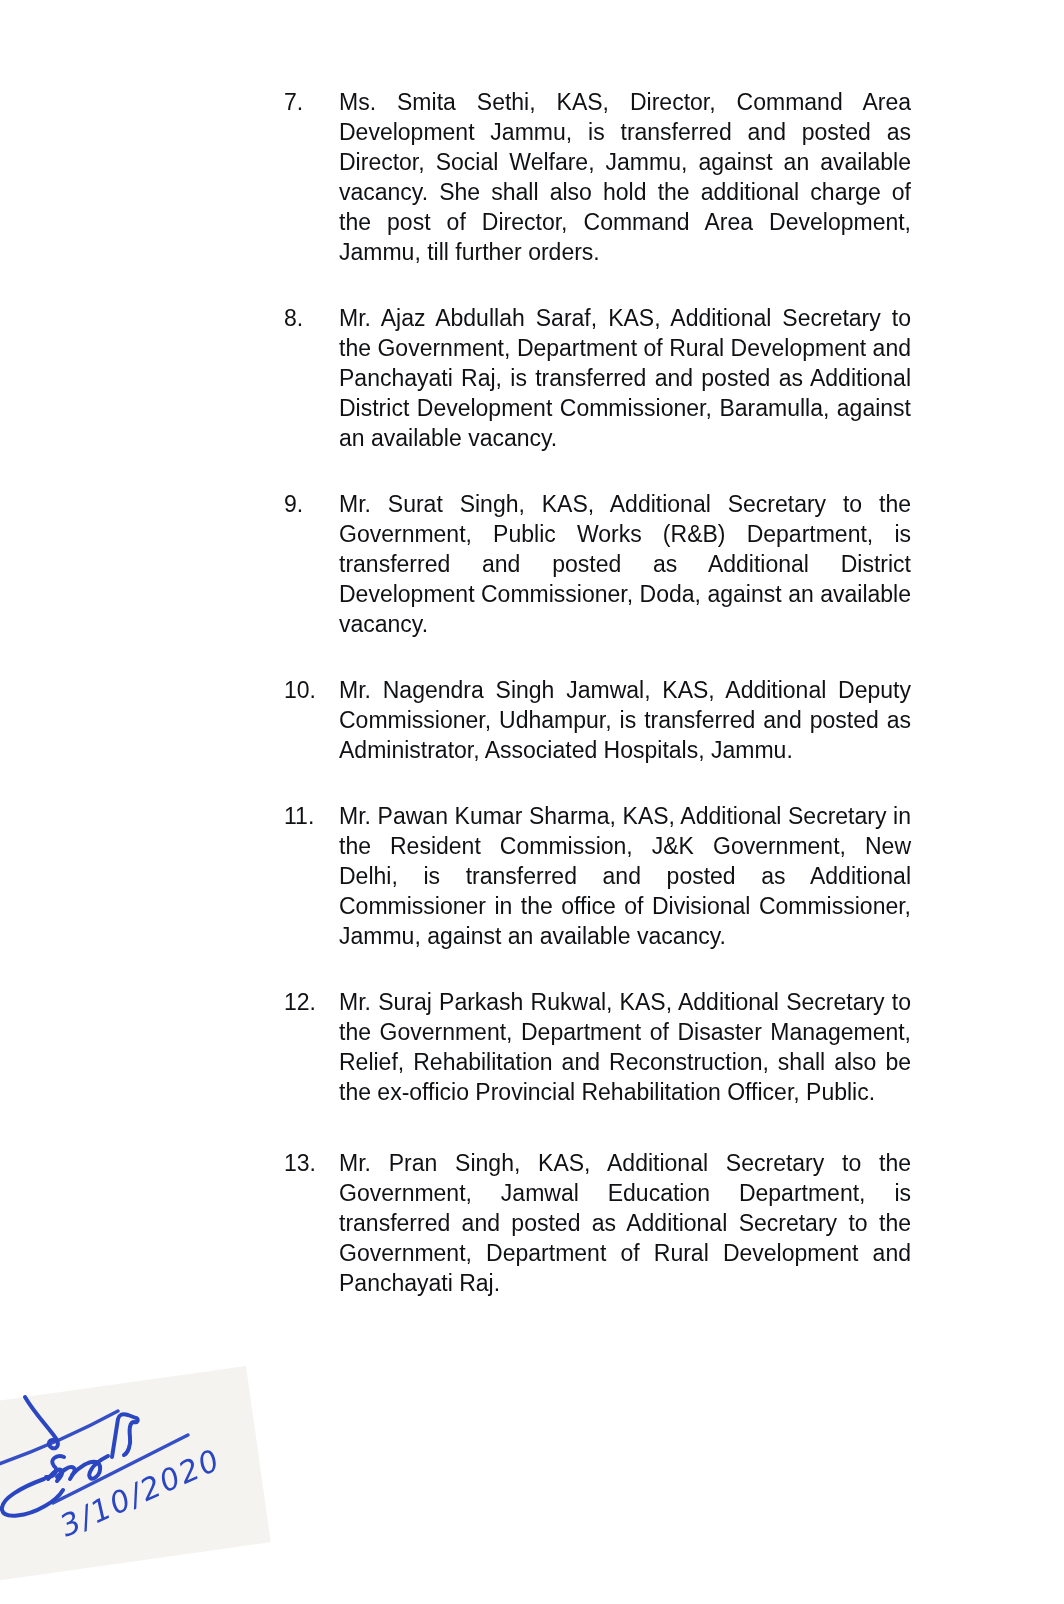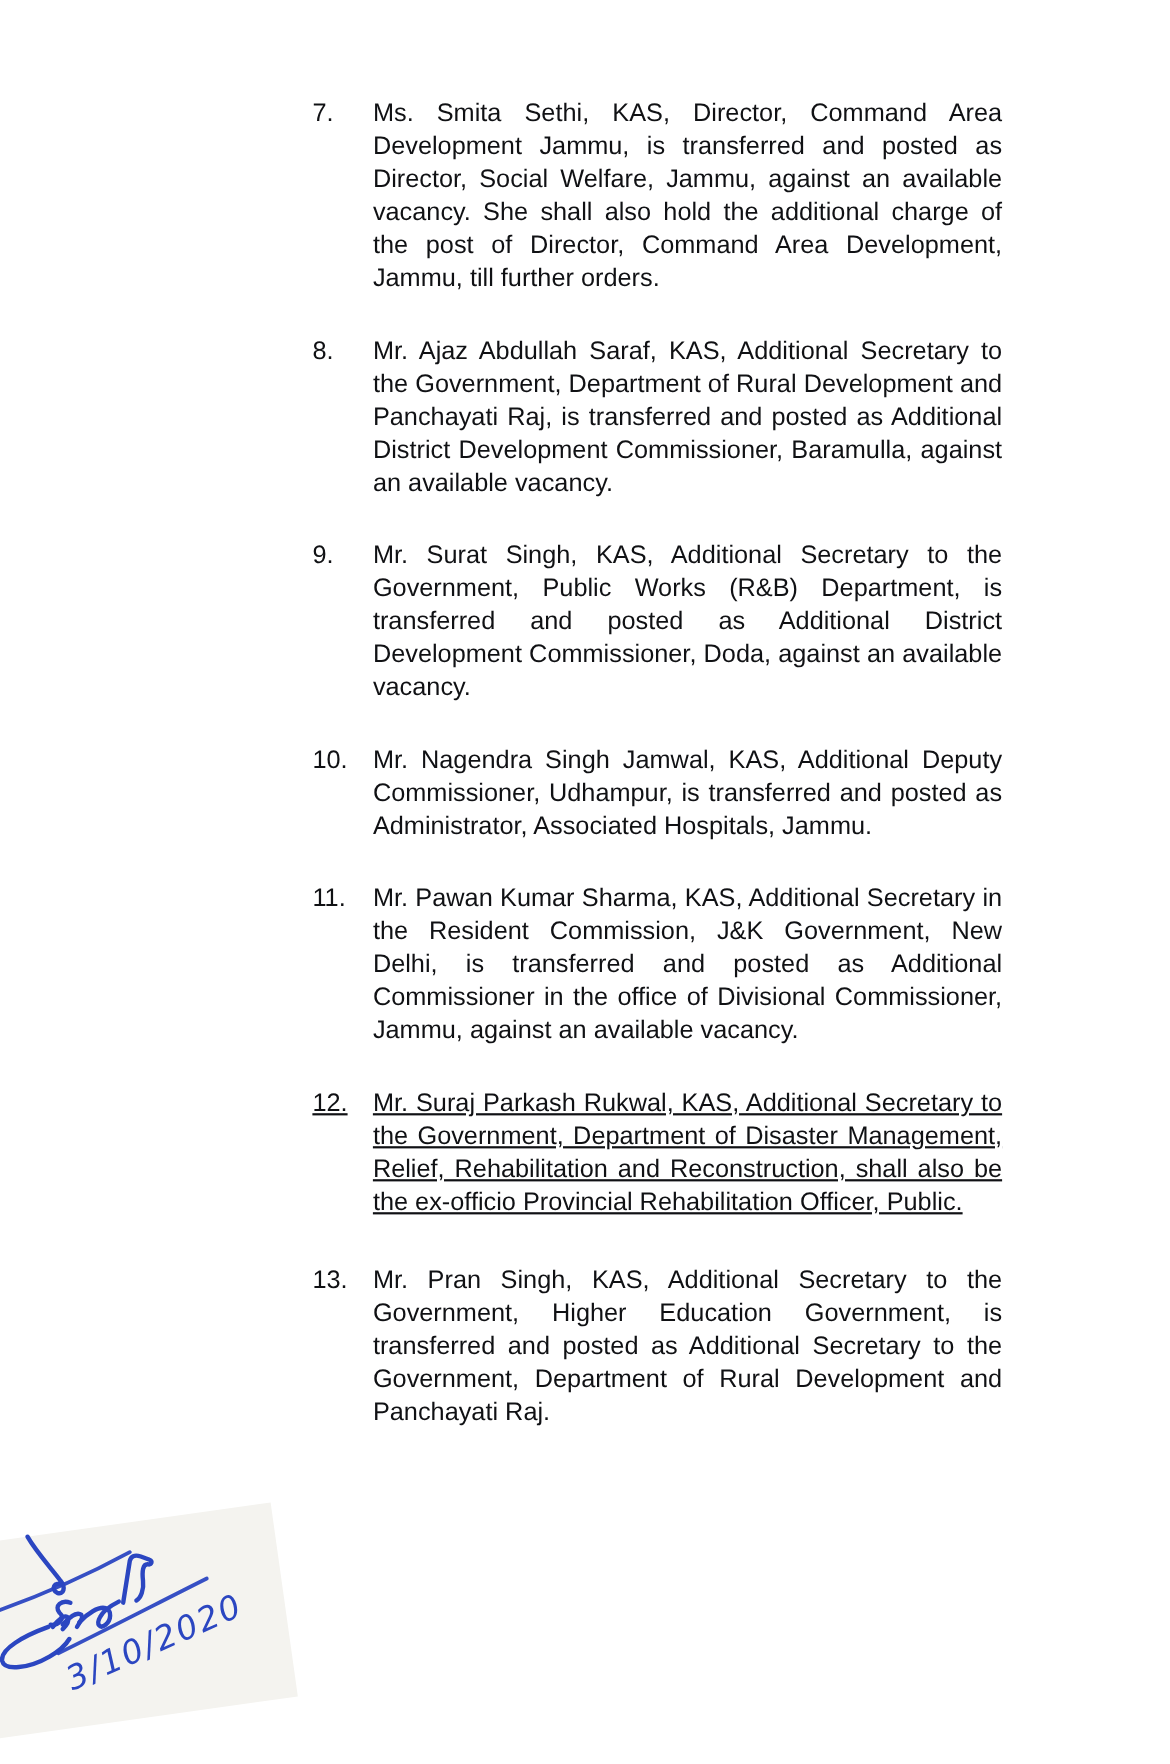--- a/index.html
+++ b/index.html
@@ -87,28 +87,28 @@
     <li class="order-item" style="color: rgb(16, 17, 20);">
       <span class="num">10.</span>
       <p class="txt">Mr. Nagendra Singh Jamwal, KAS, Additional Deputy Commissioner, Udhampur, is transferred and posted as Administrator, Associated Hospitals, Jammu.</p>
     </li>
 
     <li class="order-item" style="color: rgb(16, 17, 20);">
       <span class="num">11.</span>
       <p class="txt">Mr. Pawan Kumar Sharma, KAS, Additional Secretary in the Resident Commission, J&amp;K Government, New Delhi, is transferred and posted as Additional Commissioner in the office of Divisional Commissioner, Jammu, against an available vacancy.</p>
     </li>
 
-    <li class="order-item" style="color: rgb(16, 17, 20); text-decoration: underline;">
+    <li class="order-item" style="color: rgb(16, 17, 20);">
       <span class="num">12.</span>
       <p class="txt">Mr. Suraj Parkash Rukwal, KAS, Additional Secretary to the Government, Department of Disaster Management, Relief, Rehabilitation and Reconstruction, shall also be the ex-officio Provincial Rehabilitation Officer, Public.</p>
     </li>
 
     <li class="order-item" style="color: rgb(16, 17, 20); margin-top: 41px;">
       <span class="num">13.</span>
-      <p class="txt">Mr. Pran Singh, KAS, Additional Secretary to the Government, Higher Education Government, is transferred and posted as Additional Secretary to the Government, Department of Rural Development and Panchayati Raj.</p>
+      <p class="txt">Mr. Pran Singh, KAS, Additional Secretary to the Government, Jamwal Education Department, is transferred and posted as Additional Secretary to the Government, Department of Rural Development and Panchayati Raj.</p>
     </li>
   </ol>
 
   <div class="scan-patch"></div>
 
   <svg class="signature" viewBox="0 0 240 240" xmlns="http://www.w3.org/2000/svg">
     <g aria-label="Singh">
 
       <path class="sig-stroke" d="M25,32 C33,46 46,60 55,72 C60,78 58,85 52,83 C46,80 49,72 57,76"></path>
 

